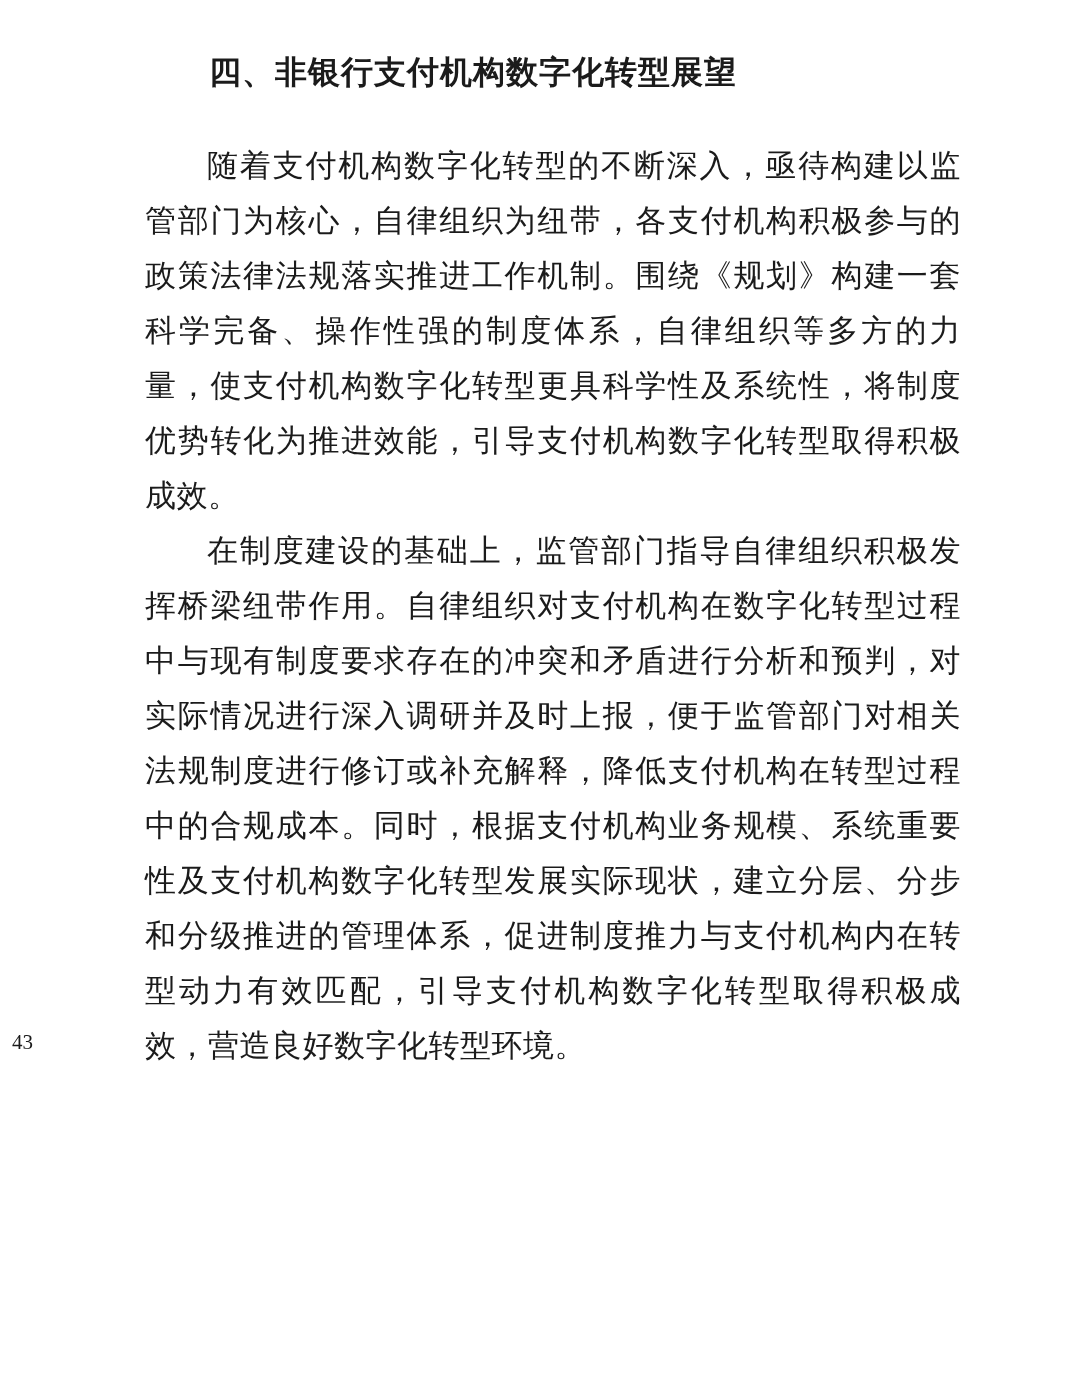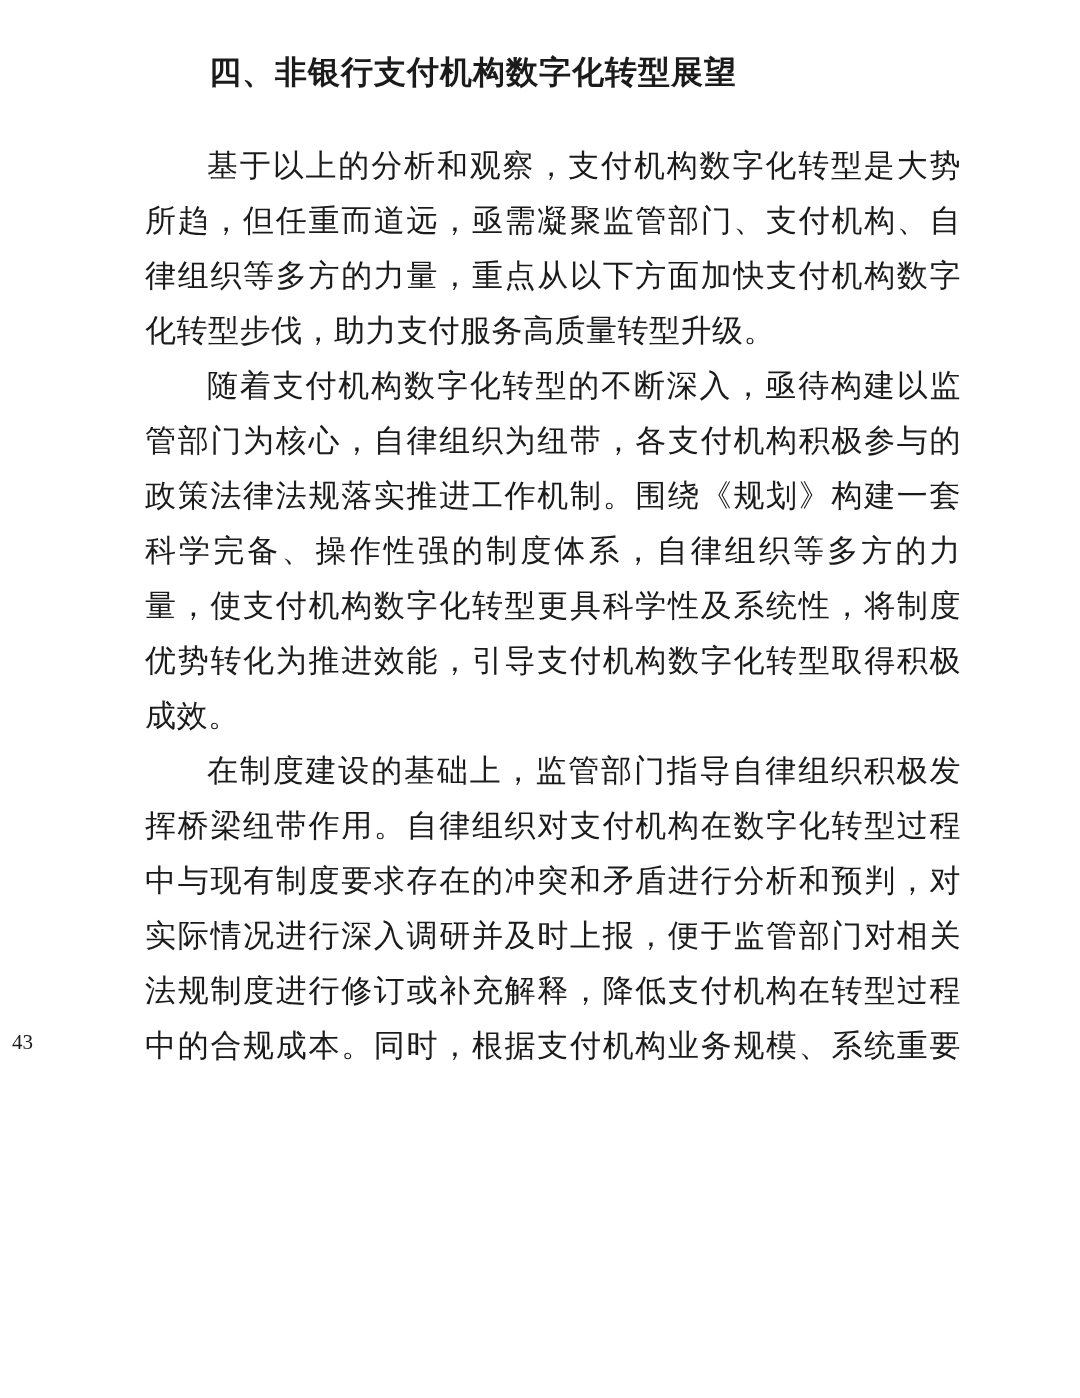--- a/index.html
+++ b/index.html
@@ -61,20 +61,19 @@
     line-height: 24px;
     color: #1b1b1b;
   }
 </style>
 </head>
 <body>
 
 <div class="page">
   <div class="content">
     <h1 class="section-heading">四、非银行支付机构数字化转型展望</h1>
-    <p class="body-paragraph">基于以上的分析和观察，支付机构数字化转型是大势所趋，但任重而道远，亟需凝聚监管部门、支付机构、自律组织等多方的力量，重点从以下方面加快支付机构数字化转型步伐，助力支付服务高质量转型升级。</p>
     <p class="body-paragraph">随着支付机构数字化转型的不断深入，亟待构建以监管部门为核心，自律组织为纽带，各支付机构积极参与的政策法律法规落实推进工作机制。围绕《规划》构建一套科学完备、操作性强的制度体系，自律组织等多方的力量，使支付机构数字化转型更具科学性及系统性，将制度优势转化为推进效能，引导支付机构数字化转型取得积极成效。</p>
-    <p class="body-paragraph">在制度建设的基础上，监管部门指导自律组织积极发挥桥梁纽带作用。自律组织对支付机构在数字化转型过程中与现有制度要求存在的冲突和矛盾进行分析和预判，对实际情况进行深入调研并及时上报，便于监管部门对相关法规制度进行修订或补充解释，降低支付机构在转型过程中的合规成本。同时，根据支付机构业务规模、系统重要性及支付机构数字化转型发展实际现状，建立分层、分步和分级推进的管理体系，促进制度推力与支付机构内在转型动力有效匹配，构建支付机构数字化转型的长效机制，营造良好数字化转型环境。</p>
+    <p class="body-paragraph">在制度建设的基础上，监管部门指导自律组织积极发挥桥梁纽带作用。自律组织对支付机构在数字化转型过程中与现有制度要求存在的冲突和矛盾进行分析和预判，对实际情况进行深入调研并及时上报，便于监管部门对相关法规制度进行修订或补充解释，降低支付机构在转型过程中的合规成本。同时，根据支付机构业务规模、系统重要性及支付机构数字化转型发展实际现状，建立分层、分步和分级推进的管理体系，促进制度推力与支付机构内在转型动力有效匹配，引导支付机构数字化转型取得积极成效，营造良好数字化转型环境。</p>
   </div>
   <div class="page-footer">
     <span>43</span>
   </div>
 </div>
 
 </body></html>

